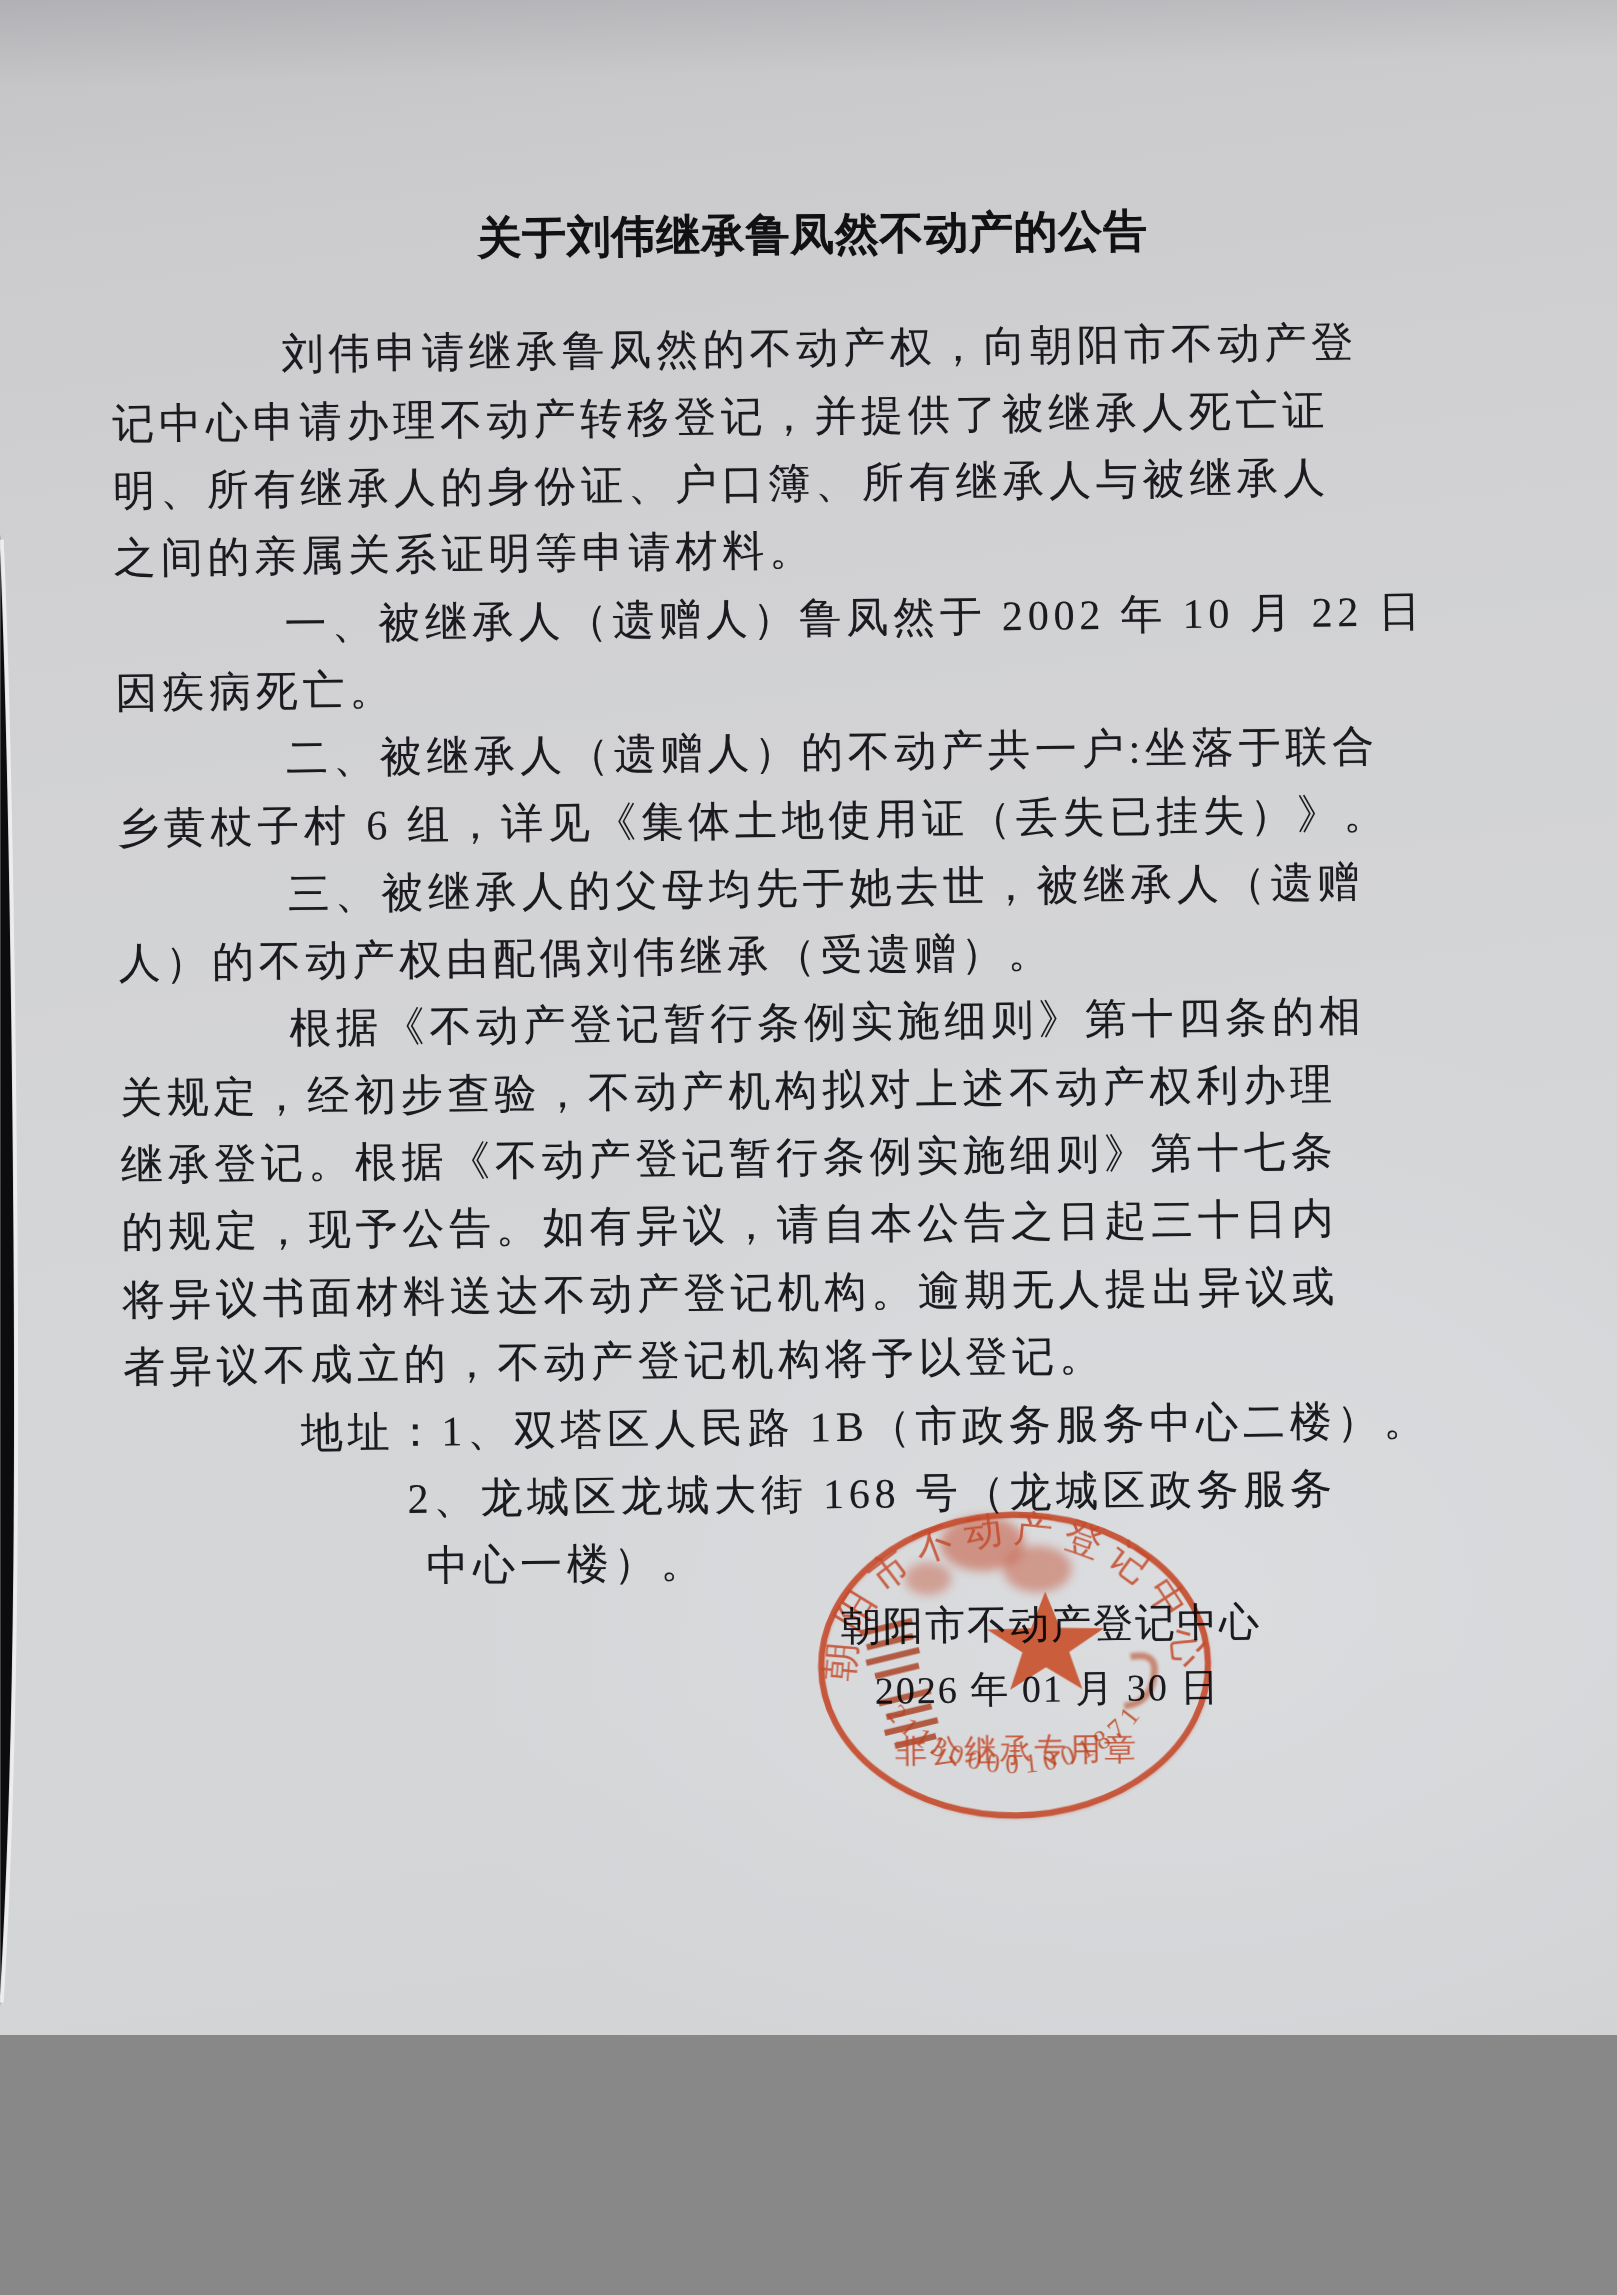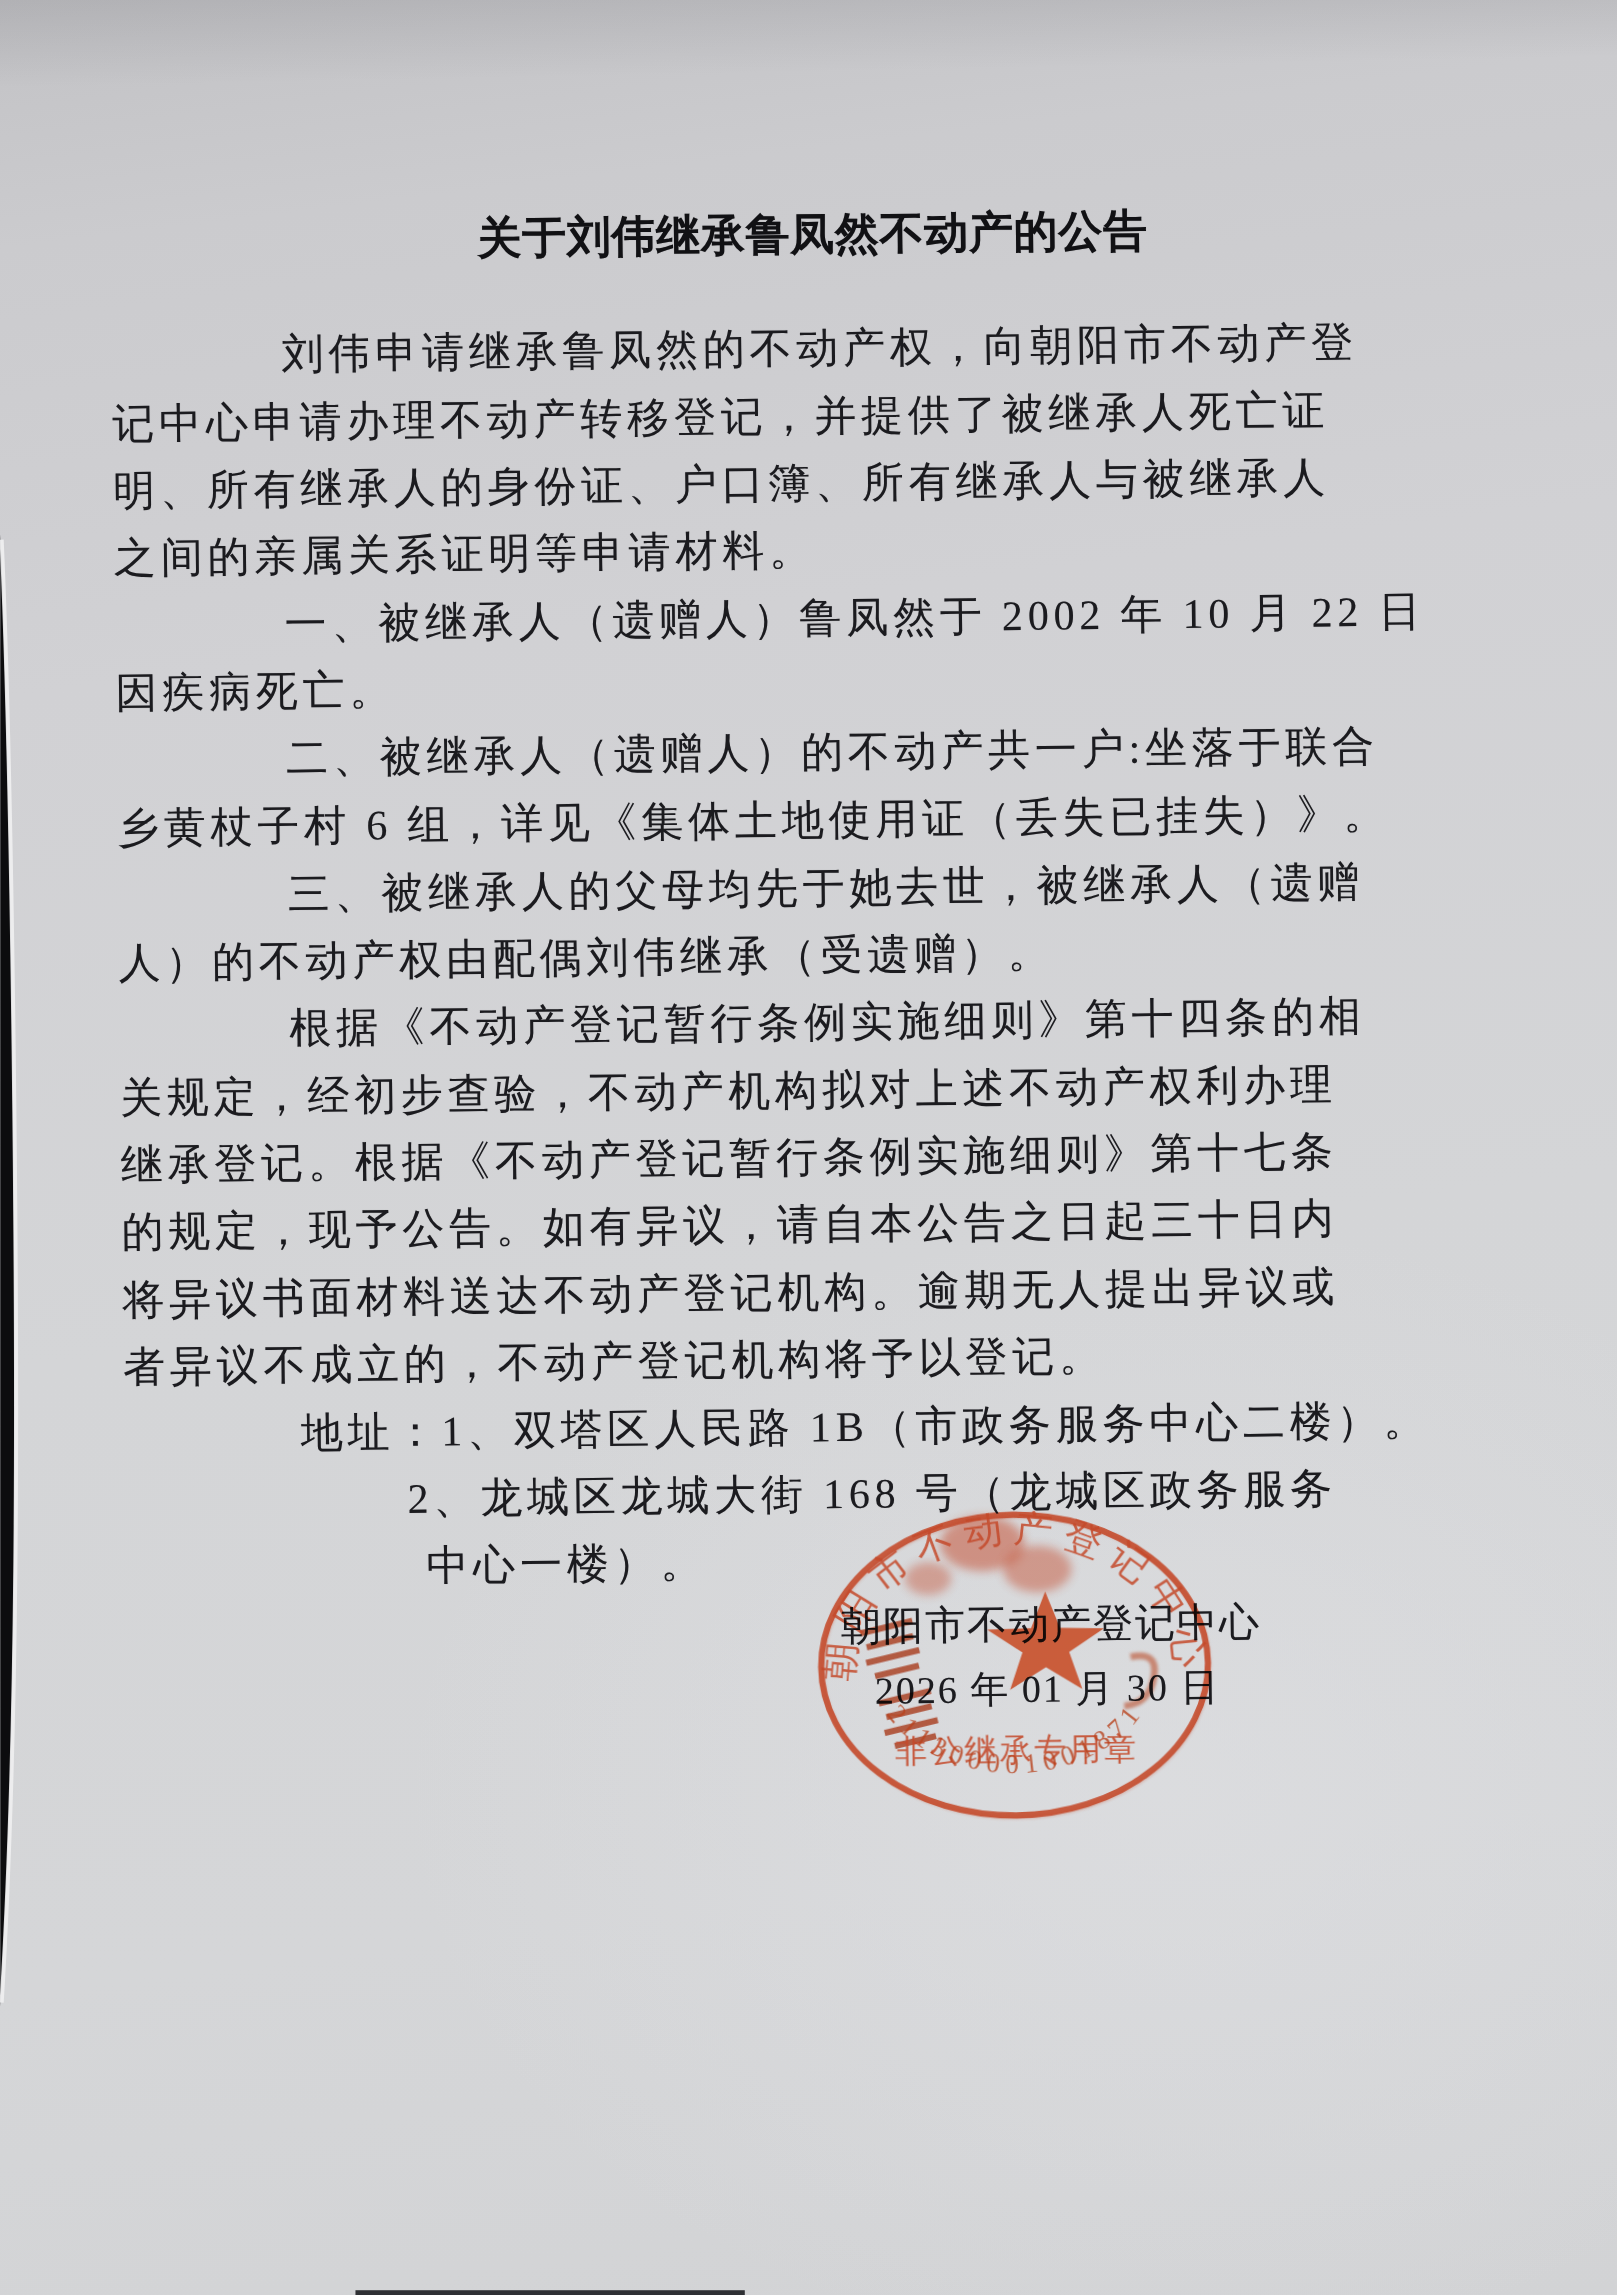--- a/index.html
+++ b/index.html
@@ -1,17 +1,17 @@
 <!DOCTYPE html>
 <html style="font-size:11px"><head>
 <meta charset="utf-8">
 <style>
   html,body { margin:0; padding:0; background:#888; }
   #photo {
-    position:relative; width:1618px; height:2295px; overflow:hidden;
+    position:relative; width:1618px; height:2035px; overflow:hidden;
     background:
       radial-gradient(1093px 820px at 72% 78%, rgba(224,225,228,.55), rgba(224,225,228,0) 70%),
       linear-gradient(173deg, #c2c2c5 0%, #cbcbce 10%, #d1d1d4 28%, #d4d5d7 55%, #d5d6d8 80%, #d2d3d5 100%);
     font-family:"Liberation Serif","DejaVu Serif",serif;
     text-align:right;
   }
   
   .crease {
     position:absolute; left:-82px; top:-27px; width:1845px; height:116px;
     background:linear-gradient(180deg, rgba(90,90,96,.18), rgba(90,90,96,0) 85%);

